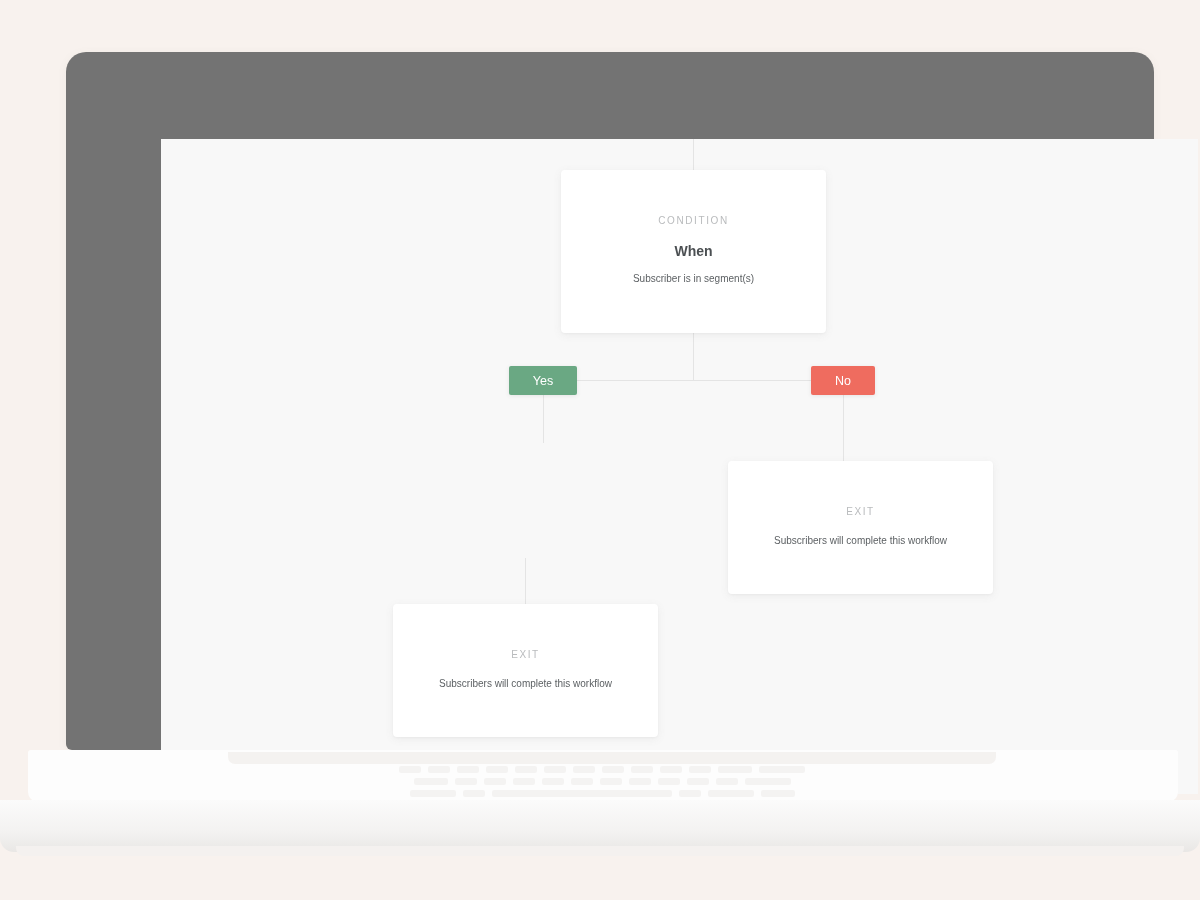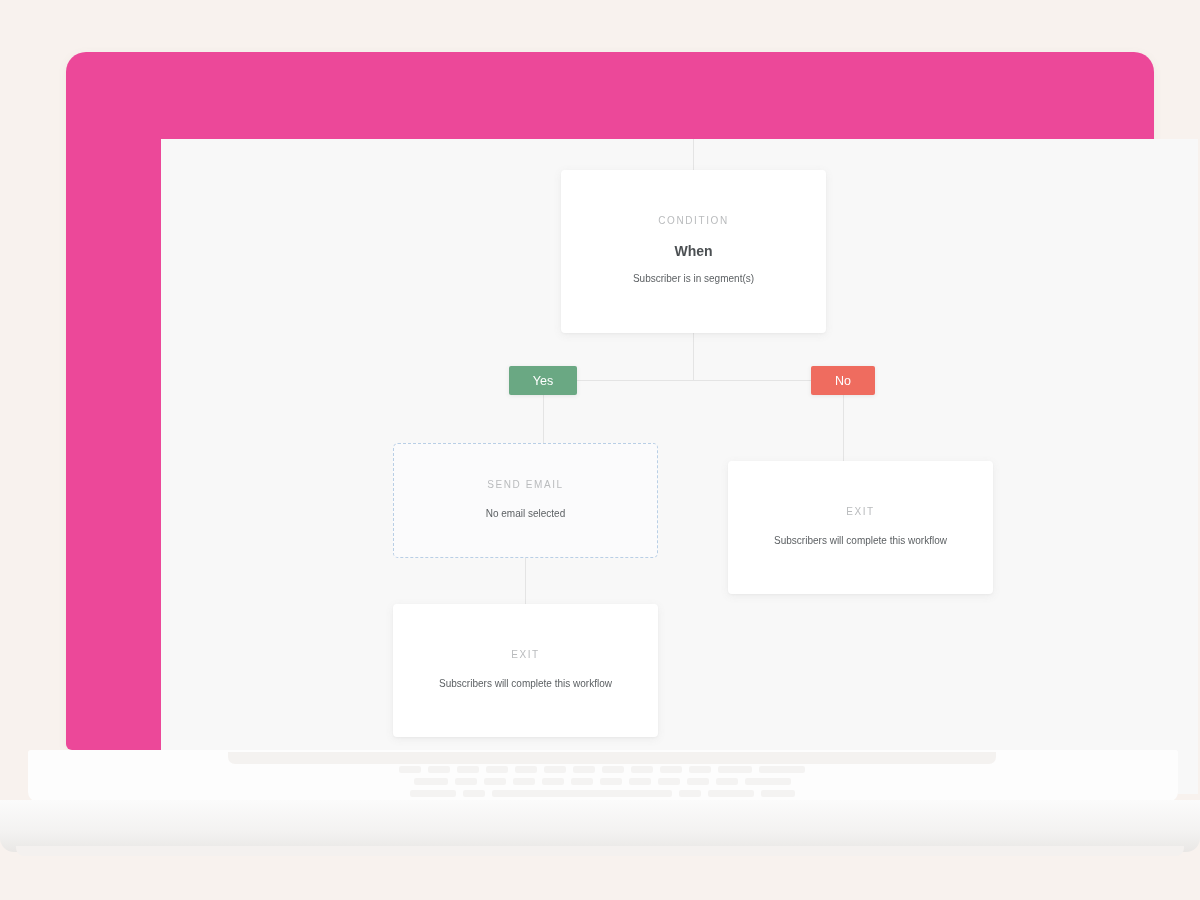--- a/index.html
+++ b/index.html
@@ -23,21 +23,21 @@
     width: 1200px;
     height: 900px;
   }
 
   #laptop-lid {
     position: absolute;
     left: 66px;
     top: 52px;
     width: 1088px;
     height: 698px;
-    background: #ec4899;
+    background: #737373;
     border-radius: 20px 20px 6px 6px;
     box-shadow: 0 2px 10px rgba(120,110,105,0.07);
   }
 
   #laptop-screen {
     position: absolute;
     left: 95px;
     top: 87px;
     width: 1037px;
     height: 655px;
@@ -260,24 +260,20 @@
           <div class="node-text">Subscriber is in segment(s)</div>
         </div>
 
         <div class="branch-badge" id="badge-yes">
           <span>Yes</span>
         </div>
         <div class="branch-badge" id="badge-no">
           <span>No</span>
         </div>
 
-        <div class="node" id="node-send-email">
-          <div class="node-kicker">SEND EMAIL</div>
-          <div class="node-text">No email selected</div>
-        </div>
 
         <div class="node" id="node-exit-no">
           <div class="node-kicker">EXIT</div>
           <div class="node-text">Subscribers will complete this workflow</div>
         </div>
 
         <div class="node" id="node-exit-yes">
           <div class="node-kicker">EXIT</div>
           <div class="node-text">Subscribers will complete this workflow</div>
         </div>

